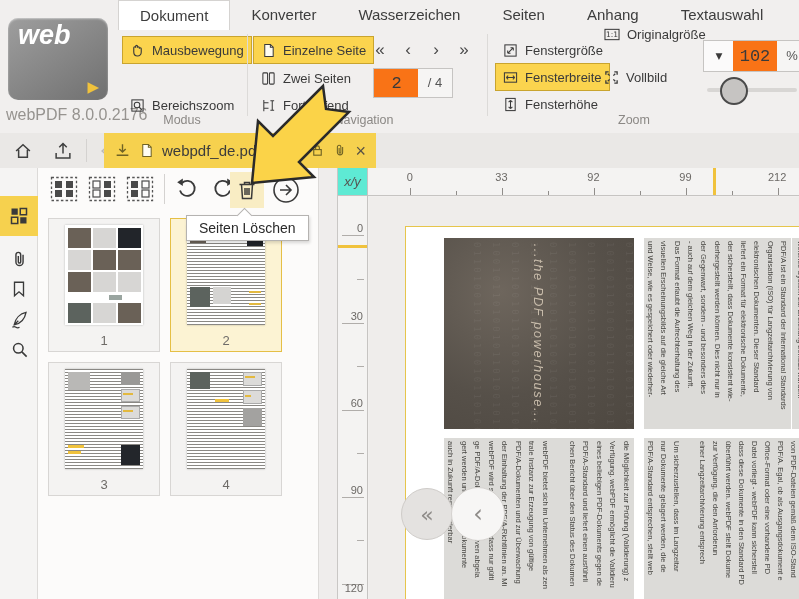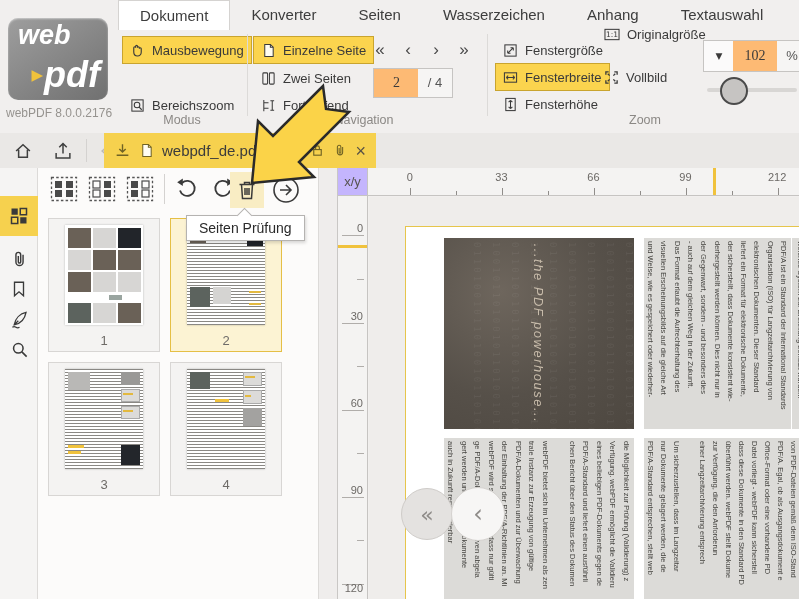--- a/index.html
+++ b/index.html
@@ -6,35 +6,35 @@
   #app{position:relative;width:799px;height:599px;background:#f1efee;overflow:hidden;
        font-family:"Liberation Sans","DejaVu Sans",sans-serif;color:#3a3a3a;}
   .abs{position:absolute;}
   
   #logo{left:8px;top:18px;width:100px;height:82px;border-radius:10px;
         background:linear-gradient(145deg,#9e9e9e,#707070);box-shadow:inset 0 1px 2px rgba(255,255,255,.5);}
   #logo .web{position:absolute;left:10px;top:2px;font-size:27px;font-weight:bold;font-style:italic;color:#fff;}
   #logo .pdfrow{position:absolute;right:8px;bottom:4px;display:flex;align-items:center;}
   #logo .tri{color:#f0c23c;font-size:15px;margin-right:1px;font-family:"DejaVu Sans",sans-serif;}
   #logo .pdf{font-size:36px;font-weight:bold;font-style:italic;color:#fff;}
-  #version{left:6px;top:106px;font-size:12px;color:#96938f;}
+  #version{left:6px;top:106px;font-size:16px;color:#96938f;}
   
   #tabs{left:118px;top:0;height:30px;display:flex;}
   .rtab{padding:0 21px;line-height:29px;font-size:15px;color:#3d3d3d;white-space:nowrap;}
   .rtab.active{background:#fff;border:1px solid #d5d3d1;border-bottom:none;}
   
   .rbtn{position:absolute;height:26px;display:flex;align-items:center;gap:7px;padding:0 7px;
         font-size:13px;border:1px solid transparent;white-space:nowrap;}
   .rbtn.hl{background:#fbd44e;border-color:#c9a42e;}
   .vsep{position:absolute;top:34px;height:82px;width:1px;background:#dcdad8;}
   .grouplabel{position:absolute;top:113px;font-size:12.5px;color:#8b8885;text-align:center;}
   .navarrow{position:absolute;top:38px;width:24px;height:24px;text-align:center;font-size:17px;
             line-height:24px;color:#4a4a4a;}
-  .inputbox{position:absolute;border:1px solid #c6c4c2;background:#fdba74;text-align:center;
-            font-size:14px;font-family:Liberation Serif, serif;color:#3a3a3a;padding:0;}
+  .inputbox{position:absolute;border:1px solid #c6c4c2;background:#f97316;text-align:center;
+            font-size:17px;font-family:Liberation Mono, monospace;color:#3a3a3a;padding:0;}
   .totalbox{position:absolute;border:1px solid #c6c4c2;border-left:none;background:#f6f5f4;
             text-align:center;font-size:13px;color:#555;line-height:28px;}
   #zoomslider-track{left:707px;top:88px;width:90px;height:4px;background:#d8d6d4;border-radius:2px;}
   #zoomslider-handle{left:720px;top:77px;width:24px;height:24px;border-radius:50%;
                      background:#c6c4c2;border:2px solid #4a4a4a;}
   
   #tabbar{left:0;top:133px;width:799px;height:35px;background:#eae8e6;border-bottom:1px solid #dedcda;}
   .tbbtn{position:absolute;top:133px;width:38px;height:35px;display:flex;align-items:center;justify-content:center;}
   #doctab{left:104px;top:133px;width:272px;height:35px;background:#f6d14e;display:flex;
           align-items:center;gap:8px;padding:0 10px;box-sizing:border-box;}
@@ -58,23 +58,23 @@
   .art{position:absolute;}
   
   #tooltip{left:186px;top:215px;background:#fff;border:1px solid #b5b3b1;padding:4px 12px;
            font-size:14px;color:#2a2a2a;z-index:50;box-shadow:1px 2px 3px rgba(0,0,0,.15);}
   #tooltip .notch{position:absolute;top:-6px;left:52px;width:10px;height:10px;background:#fff;
                   border-left:1px solid #b5b3b1;border-top:1px solid #b5b3b1;transform:rotate(45deg);}
   
   #splitter{left:318px;top:168px;width:20px;height:431px;background:#efedec;
             border-left:1px solid #dcdad8;border-right:1px solid #c9c7c5;box-sizing:border-box;}
   
-  #rulercorner{left:338px;top:168px;width:30px;height:28px;background:#c4b5fd;
+  #rulercorner{left:338px;top:168px;width:30px;height:28px;background:#5eead4;
                border-right:1px solid #c6c4c2;border-bottom:1px solid #c6c4c2;box-sizing:border-box;
-               display:flex;align-items:center;justify-content:center;font-size:13px;color:#55524f;}
+               display:flex;align-items:center;justify-content:center;font-size:13px;color:#55524f;font-style:italic;}
   #hruler{left:368px;top:168px;width:431px;height:28px;background:#f4f3f2;border-bottom:1px solid #c6c4c2;box-sizing:border-box;overflow:hidden;}
   .htick{position:absolute;bottom:0;width:1px;background:#908d8a;}
   .hlab{position:absolute;top:3px;font-size:11px;color:#6b6865;transform:translateX(-55%);}
   #hmarker{position:absolute;left:345px;top:0;width:3px;height:28px;}
   #vruler{left:338px;top:196px;width:30px;height:403px;background:#f4f3f2;border-right:1px solid #c6c4c2;box-sizing:border-box;overflow:hidden;}
   .vtickline{position:absolute;left:4px;width:22px;height:1px;background:#b0adaa;}
   .vtickminor{position:absolute;right:3px;width:7px;height:1px;background:#b0adaa;}
   .vlab{position:absolute;right:4px;font-size:11px;color:#6b6865;}
   #vmarker{position:absolute;left:0;top:49px;width:30px;height:3px;}
   
@@ -102,30 +102,29 @@
 </style>
 </head>
 <body>
 
 <div id="app">
 
   <div id="logo" class="abs">
     <span class="web">web</span>
     <span class="pdfrow">
       <span class="tri">▶</span>
-      <span class="pdf">pdf</span>
     </span>
   </div>
   <div id="version" class="abs">webPDF 8.0.0.2176</div>
 
   <div id="tabs" class="abs">
     <div class="rtab active">Dokument</div>
     <div class="rtab">Konverter</div>
+    <div class="rtab">Wasserzeichen</div>
     <div class="rtab">Seiten</div>
-    <div class="rtab">Wasserzeichen</div>
     <div class="rtab">Anhang</div>
     <div class="rtab">Textauswahl</div>
     <div class="rtab">Export</div>
 
   </div>
 
   <div class="rbtn hl" style="left:122px;top:36px;">
     <svg class="icon" width="15" height="15" viewBox="0 0 16 16">
         <path d="M4 9 V5 a1 1 0 0 1 2 0 v-1.5 a1 1 0 0 1 2 0 V5 a1 1 0 0 1 2 0 v1 a1 1 0 0 1 2 0 v3.5 c0 2.8-1.6 4.3-4 4.3 s-4-1.6-4-4.3 z" fill="none" stroke="#3a3a3a" stroke-width="1.2"></path>
       </svg>
@@ -204,21 +203,21 @@
         <path d="M2 5 V2 h3 M11 2 h3 v3 M14 11 v3 h-3 M5 14 H2 v-3" fill="none" stroke="#3a3a3a" stroke-width="1.4"></path>
         <path d="M6 6 l-2-2 M10 6 l2-2 M10 10 l2 2 M6 10 l-2 2" stroke="#3a3a3a" stroke-width="1.4"></path>
       </svg>
     <span>Vollbild</span>
   </div>
   <div class="inputbox" style="left:703px;top:40px;width:30px;height:30px;line-height:30px;background:#fbfafa;font-size:9px;font-family:'DejaVu Sans',sans-serif;">▼</div>
   <input class="inputbox" style="left: 733px; top: 40px; width: 44px; height: 30px; border-left: none;" value="102">
   <div class="totalbox" style="left:777px;top:40px;width:30px;height:30px;line-height:30px;">%</div>
   <div id="zoomslider-track" class="abs"></div>
   <div id="zoomslider-handle" class="abs"></div>
-  <div class="grouplabel" style="left:495px;width:300px;">Zoom</div>
+  <div class="grouplabel" style="left:484px;width:300px;">Zoom</div>
 
   <div id="tabbar" class="abs"></div>
   <div class="tbbtn" style="left:4px;">
     <svg class="icon" width="20" height="20" viewBox="0 0 16 16">
         <path d="M2.5 8 L8 3 L13.5 8 M4.5 7 V13 h7 V7" fill="none" stroke="#3f3f3f" stroke-width="1.2"></path>
       </svg>
   </div>
   <div class="tbbtn" style="left:44px;">
     <svg class="icon" width="20" height="20" viewBox="0 0 16 16">
         <path d="M8 10 V2.5 M5 5 L8 2 l3 3 M2.5 9.5 v4 h11 v-4" fill="none" stroke="#3f3f3f" stroke-width="1.2"></path>
@@ -390,21 +389,21 @@
       <div class="art" style="left:56px;top:21px;width:19px;height:14px;background:#dcdbd9;border:1px solid #aaa;box-sizing:border-box;"></div>
       <div class="art" style="left:58px;top:26px;width:6px;height:2px;background:#e3b93f;"></div>
       <div class="art" style="left:56px;top:39px;width:19px;height:18px;background:#a3a2a0;"></div>
       <div class="art" style="left:28px;top:30px;width:14px;height:3px;background:#f0c23c;"></div>
     </div>
     <div class="thumbnum">4</div>
   </div>
 
   <div id="tooltip" class="abs">
     <div class="notch"></div>
-    <span>Seiten Prüfung</span>
+    <span>Seiten Löschen</span>
   </div>
 
   <div id="splitter" class="abs">
     
   </div>
 
   <div id="rulercorner" class="abs">
     <span>x/y</span>
   </div>
   <div id="hruler" class="abs">
@@ -413,21 +412,21 @@
     <div class="htick" style="left:134px;height:7px;"></div>
     <div class="htick" style="left:226px;height:7px;"></div>
     <div class="htick" style="left:318px;height:7px;"></div>
     <div class="htick" style="left:410px;height:7px;"></div>
     <div class="htick" style="left:88px;height:4px;"></div>
     <div class="htick" style="left:180px;height:4px;"></div>
     <div class="htick" style="left:272px;height:4px;"></div>
     <div class="htick" style="left:364px;height:4px;"></div>
     <div class="hlab" style="left:42px;">0</div>
     <div class="hlab" style="left:134px;">33</div>
-    <div class="hlab" style="left:226px;">66</div>
+    <div class="hlab" style="left:226px;">92</div>
     <div class="hlab" style="left:318px;">99</div>
     <div class="hlab" style="left:410px;">212</div>
   </div>
   <div id="vruler" class="abs">
     <div id="vmarker" style="background:#f0c23c;"></div>
     <div class="vtickline" style="top:39px;"></div>
     <div class="vtickline" style="top:127px;"></div>
     <div class="vtickline" style="top:214px;"></div>
     <div class="vtickline" style="top:301px;"></div>
     <div class="vtickline" style="top:388px;"></div>

